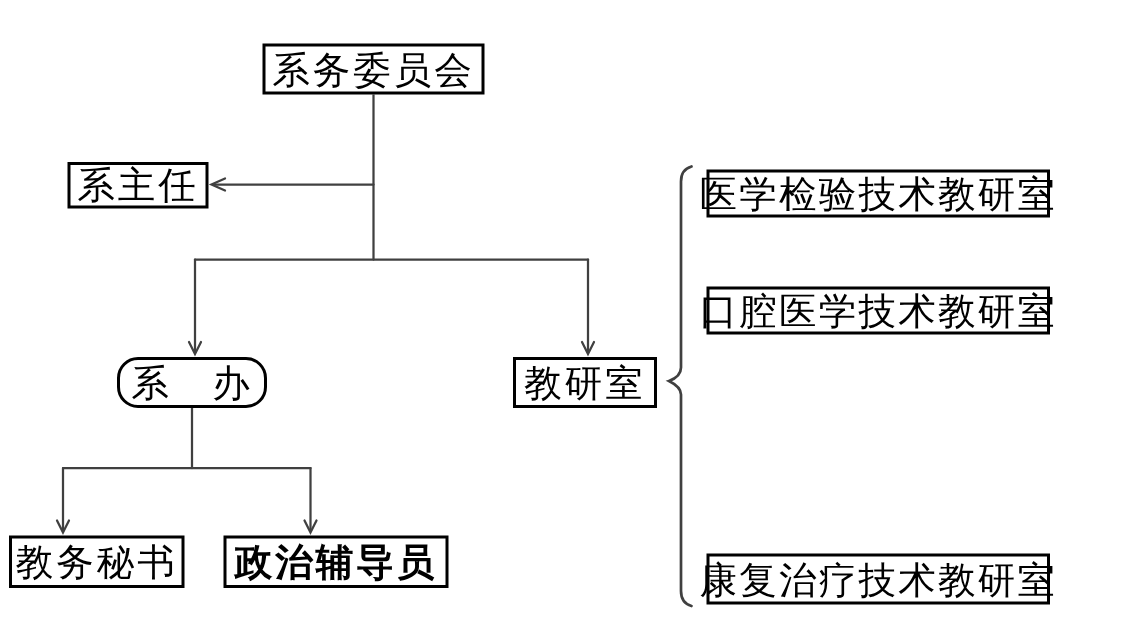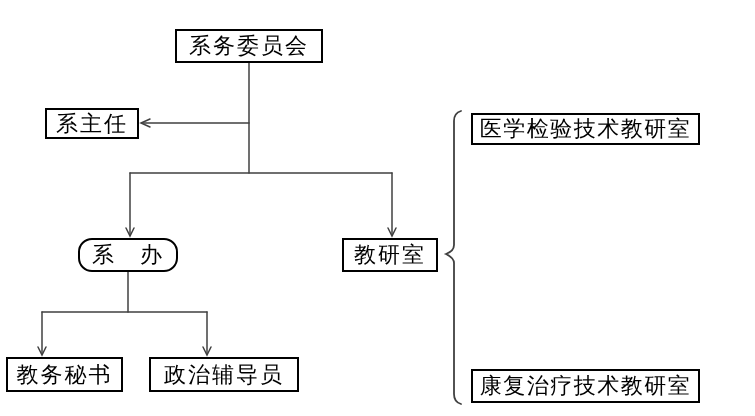--- a/index.html
+++ b/index.html
@@ -21,31 +21,31 @@
     top: 0;
   }
   .node {
     position: absolute;
     box-sizing: border-box;
     border: 2px solid #000000;
     background: #ffffff;
     display: flex;
     align-items: center;
     justify-content: center;
-    font-size: 22px;
+    font-size: 25px;
     letter-spacing: 2px;
     color: #000000;
     white-space: nowrap;
   }
   .n-committee { left: 175px; top: 29px;  width: 148px; height: 34px; }
   .n-head      { left: 45px;  top: 108px; width: 94px;  height: 31px; }
   .n-office    { left: 78px;  top: 238px; width: 100px; height: 34px; border-radius: 14px; }
   .n-tro       { left: 342px; top: 238px; width: 96px;  height: 34px; }
   .n-secretary { left: 6px;   top: 357px; width: 117px; height: 35px; }
-  .n-counselor { left: 149px; top: 357px; width: 150px; height: 35px; }
+  .n-counselor { left: 149px; top: 357px; width: 150px; height: 35px; font-weight: bold; }
   .n-room      { left: 471px; width: 229px; height: 32px; letter-spacing: 1.5px; }
   .n-r1 { top: 113px; }
   .n-r2 { top: 191px; }
   .n-r3 { top: 279px; }
   .n-r4 { top: 369px; height: 34px; text-align: right; }
 </style>
 </head>
 <body>
 
 <div class="canvas">
@@ -91,19 +91,22 @@
   </div>
 
   <div class="node n-counselor">
     <span>政治辅导员</span>
   </div>
 
   <div class="node n-room n-r1">
     <span>医学检验技术教研室</span>
   </div>
 
+  <div class="node n-room n-r2">
+    <span>口腔医学技术教研室</span>
+  </div>
 
 
   <div class="node n-room n-r4">
     <span>康复治疗技术教研室</span>
   </div>
 
 </div>
 
 </body></html>

